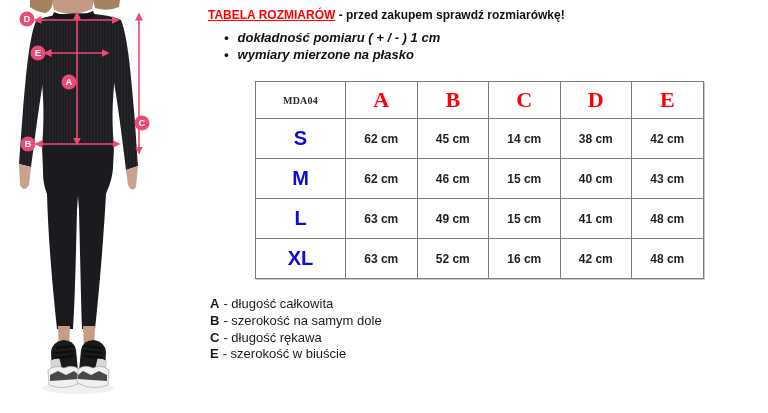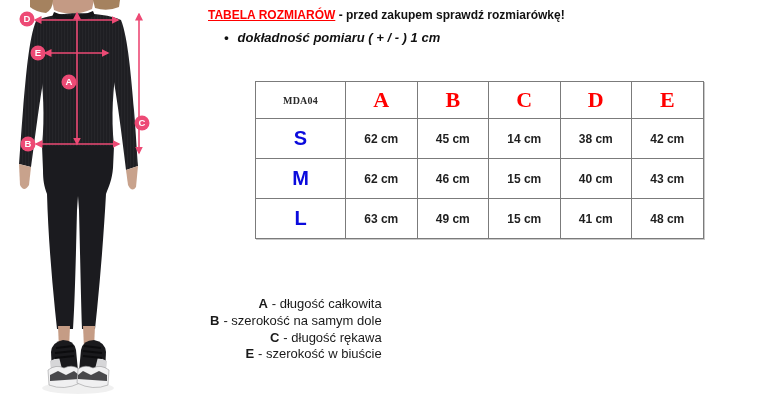--- a/index.html
+++ b/index.html
@@ -32,21 +32,21 @@
   .size-table tr.head{height:37px;font-family:Liberation Serif, serif;}
   .size-table tr.datarow{height:40px;}
   .col-0{width:90px;}.col-n{width:71.5px;}
   td.code{font-size:10px;font-weight:bold;color:#2a2a2a;letter-spacing:0.2px;}
   td.colL{font-size:22px;font-weight:bold;color:#ff0000;}
   td.size{font-size:20px;font-weight:bold;color:#0b0bdd;}
   td.val{font-size:12px;font-weight:bold;color:#1f1f1f;}
 
   
   .legend{position:absolute;left:210px;top:296px;font-size:13px;color:#1a1a1a;line-height:16.8px;}
-  .legend-row{white-space:nowrap;text-align:right;}
+  .legend-row{white-space:nowrap;}
   .legend-row b{font-weight:bold;}
   .legend-row span{margin-left:4px;}
 </style>
 </head>
 <body>
 
 <div class="screen">
 
   <div class="model">
     <svg width="200" height="413" viewBox="0 0 200 413" xmlns="http://www.w3.org/2000/svg">
@@ -119,20 +119,21 @@
           <text x="28" y="147.4" fill="#fff">B</text>
         </g>
       </g>
     </svg>
   </div>
 
   <div class="headline"><span class="t-red">TABELA ROZMIARÓW</span><span class="t-black"> - przed zakupem sprawdź rozmiarówkę!</span></div>
 
   <div class="bullets">
     <div class="bullet"><span>dokładność pomiaru ( + / - ) 1 cm</span></div>
+    <div class="bullet"><span>wymiary mierzone na płasko</span></div>
   </div>
 
   <table class="size-table">
     <colgroup>
       <col class="col-0">
         <col class="col-n">
         <col class="col-n">
         <col class="col-n">
         <col class="col-n">
         <col class="col-n">
@@ -163,20 +164,28 @@
         <td class="val">43 cm</td>
       </tr>
       <tr class="datarow">
         <td class="size">L</td>
         <td class="val">63 cm</td>
         <td class="val">49 cm</td>
         <td class="val">15 cm</td>
         <td class="val">41 cm</td>
         <td class="val">48 cm</td>
       </tr>
+      <tr class="datarow">
+        <td class="size">XL</td>
+        <td class="val">63 cm</td>
+        <td class="val">52 cm</td>
+        <td class="val">16 cm</td>
+        <td class="val">42 cm</td>
+        <td class="val">48 cm</td>
+      </tr>
     </tbody>
   </table>
 
   <div class="legend">
     <div class="legend-row"><b>A</b><span>- długość całkowita</span></div>
     <div class="legend-row"><b>B</b><span>- szerokość na samym dole</span></div>
     <div class="legend-row"><b>C</b><span>- długość rękawa</span></div>
     <div class="legend-row"><b>E</b><span>- szerokość w biuście</span></div>
   </div>
 

